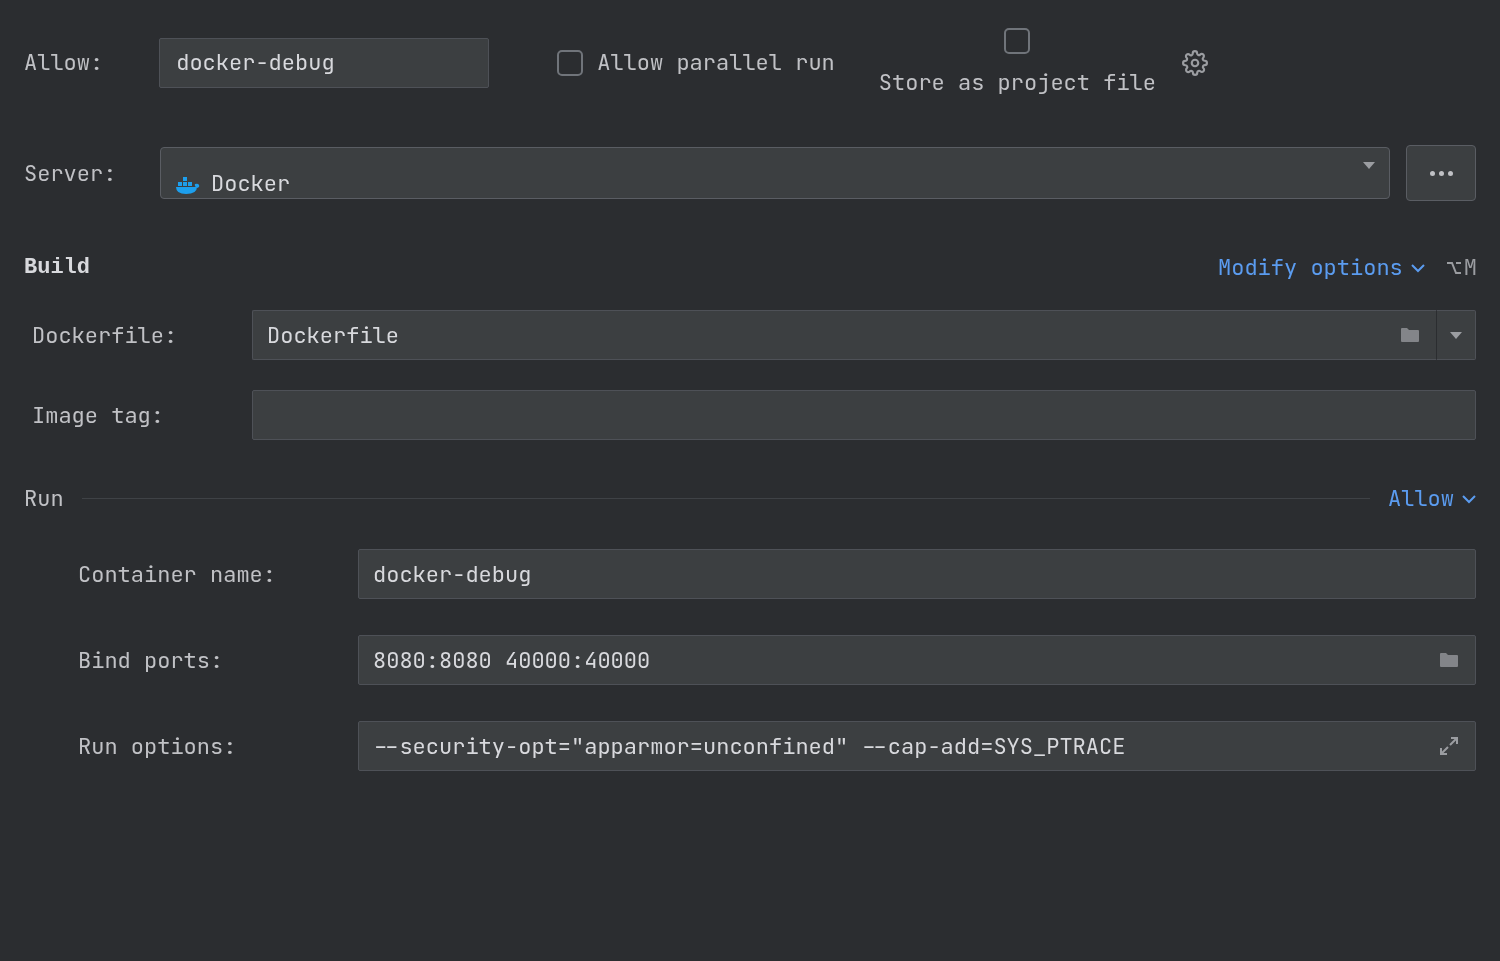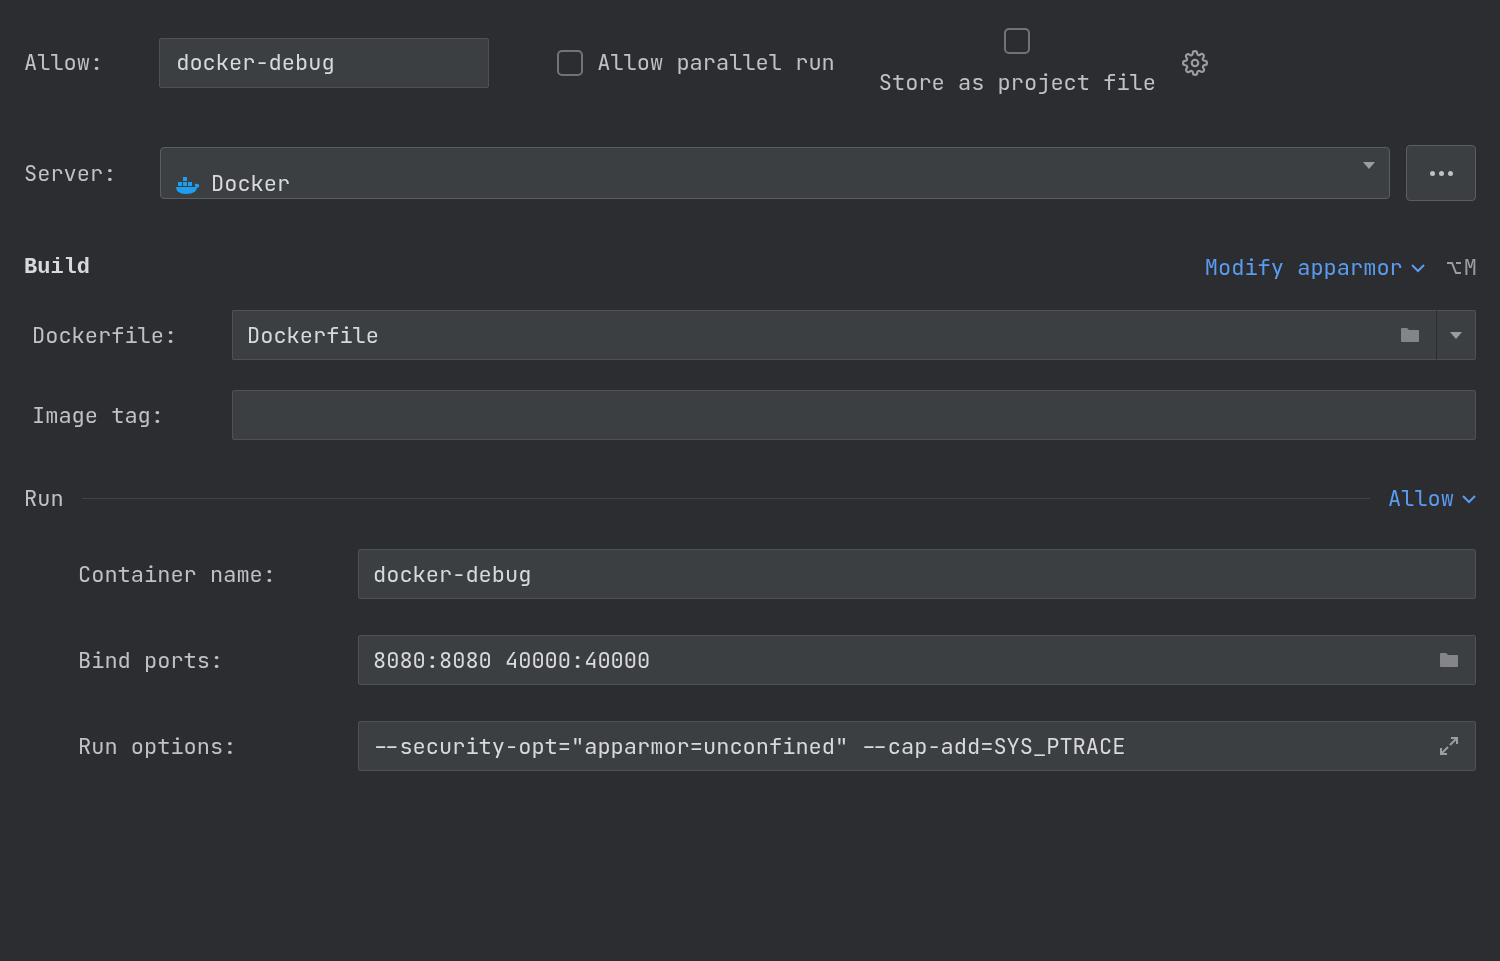--- a/index.html
+++ b/index.html
@@ -156,20 +156,21 @@
     align-items: center;
     gap: 1px;
   }
 
   
   .form-row {
     display: flex;
     align-items: center;
     margin-bottom: 30px;
     padding-left: 8px;
+    gap: 20px;
   }
   .form-label {
     width: 200px;
     color: var(--text);
   }
   .form-input-wrap {
     flex: 1;
     display: flex;
   }
   .form-input {
@@ -308,21 +309,21 @@
     <span class="dot"></span>
       <span class="dot"></span>
       <span class="dot"></span>
   </div>
 </div>
 
 <div class="section-header">
   <span class="section-title">Build</span>
   <div style="flex:1"></div>
   <span class="modify-link">
-    <span>Modify apparmor</span>
+    <span>Modify options</span>
     <span>
       <svg width="14" height="10" viewBox="0 0 14 10">
           <path d="M1 2 L7 8 L13 2" stroke="#5b9cf0" stroke-width="2" fill="none"></path>
         </svg>
     </span>
   </span>
   <span class="shortcut">
     <svg width="18" height="18" viewBox="0 0 18 18">
         <path d="M2 4 L7 4 L11 14 L16 14 M11 4 L16 4" stroke="#9b9da1" stroke-width="2" fill="none"></path>
       </svg>

